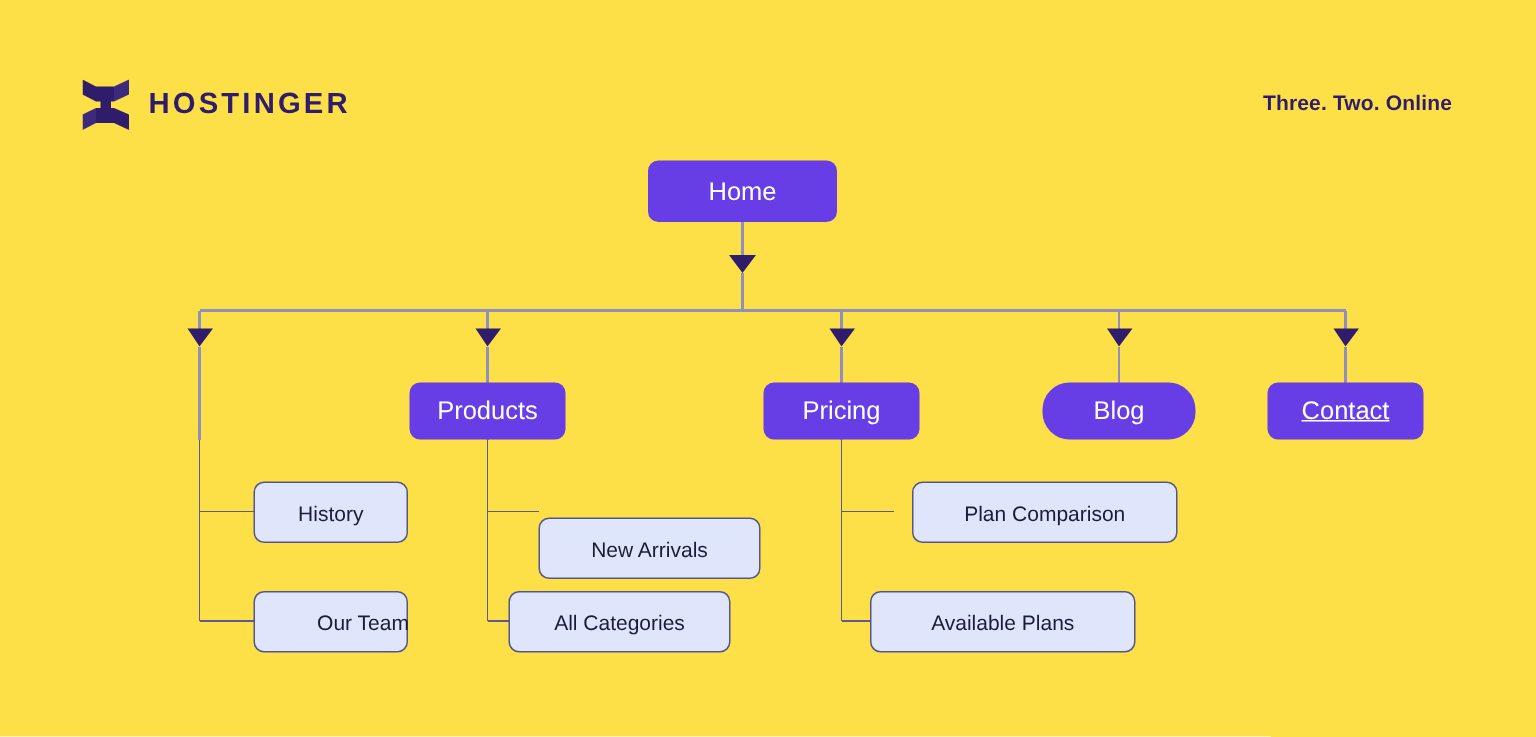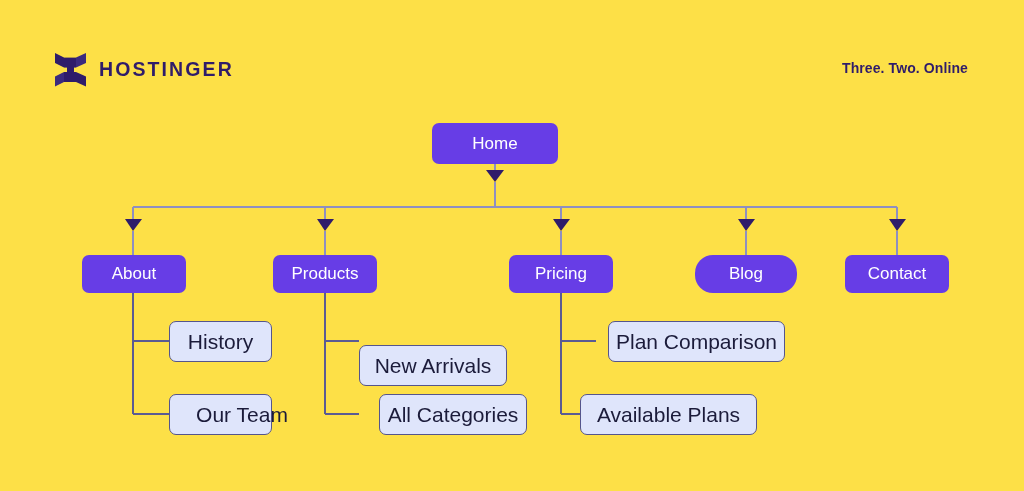--- a/index.html
+++ b/index.html
@@ -77,21 +77,21 @@
   }
   .node-primary {
     background: #673de6;
     color: #ffffff;
     font-size: 17px;
     z-index: 3;
   }
   .node-leaf {
     background: #dfe5fb;
     color: #1b1b3a;
-    font-size: 21px;
+    font-size: 14px;
     border: 1.2px solid #55558c;
     z-index: 3;
   }
 </style>
 </head>
 <body>
 
 <div id="canvas">
 
   <div id="brand">
@@ -146,28 +146,27 @@
 
     <path class="ln-thin" d="M325,293 L325,414"></path>
     <path class="ln-thin" d="M325,341 L359,341"></path>
     <path class="ln-thin" d="M325,414 L359,414"></path>
 
     <path class="ln-thin" d="M561,293 L561,414"></path>
     <path class="ln-thin" d="M561,341 L596,341"></path>
     <path class="ln-thin" d="M561,414 L596,414"></path>
   </svg>
 
-  <div class="node node-primary" style="left:432px;top:123px;width:126px;height:41px;">Home</div>
+  <div class="node node-primary" style="left:432px;top:107px;width:126px;height:41px;">Home</div>
 
-  <div class="node node-primary" style="left:82px;top:255px;width:104px;height:38px;">About</div>
   <div class="node node-primary" style="left:509px;top:255px;width:104px;height:38px;">Pricing</div>
   <div class="node node-primary" style="left:273px;top:255px;width:104px;height:38px;">Products</div>
   <div class="node node-primary" style="left:695px;top:255px;width:102px;height:38px;border-radius:18px;">Blog</div>
-  <div class="node node-primary" style="left:845px;top:255px;width:104px;height:38px;">Contact</div>
+  <div class="node node-primary" style="left:845px;top:255px;width:104px;height:38px;text-decoration:underline;">Contact</div>
 
   <div class="node node-leaf" style="left:169px;top:321px;width:103px;height:41px;">History</div>
   <div class="node node-leaf" style="left:169px;top:394px;width:103px;height:41px;padding-left:43px;">Our Team</div>
   <div class="node node-leaf" style="left:359px;top:321px;width:148px;height:41px;margin-top:24px;">New Arrivals</div>
-  <div class="node node-leaf" style="left:379px;top:394px;width:148px;height:41px;">All Categories</div>
+  <div class="node node-leaf" style="left:339px;top:394px;width:148px;height:41px;">All Categories</div>
   <div class="node node-leaf" style="left:596px;top:321px;width:177px;height:41px;margin-left:12px;">Plan Comparison</div>
   <div class="node node-leaf" style="left:580px;top:394px;width:177px;height:41px;">Available Plans</div>
 
 </div>
 
 </body></html>

